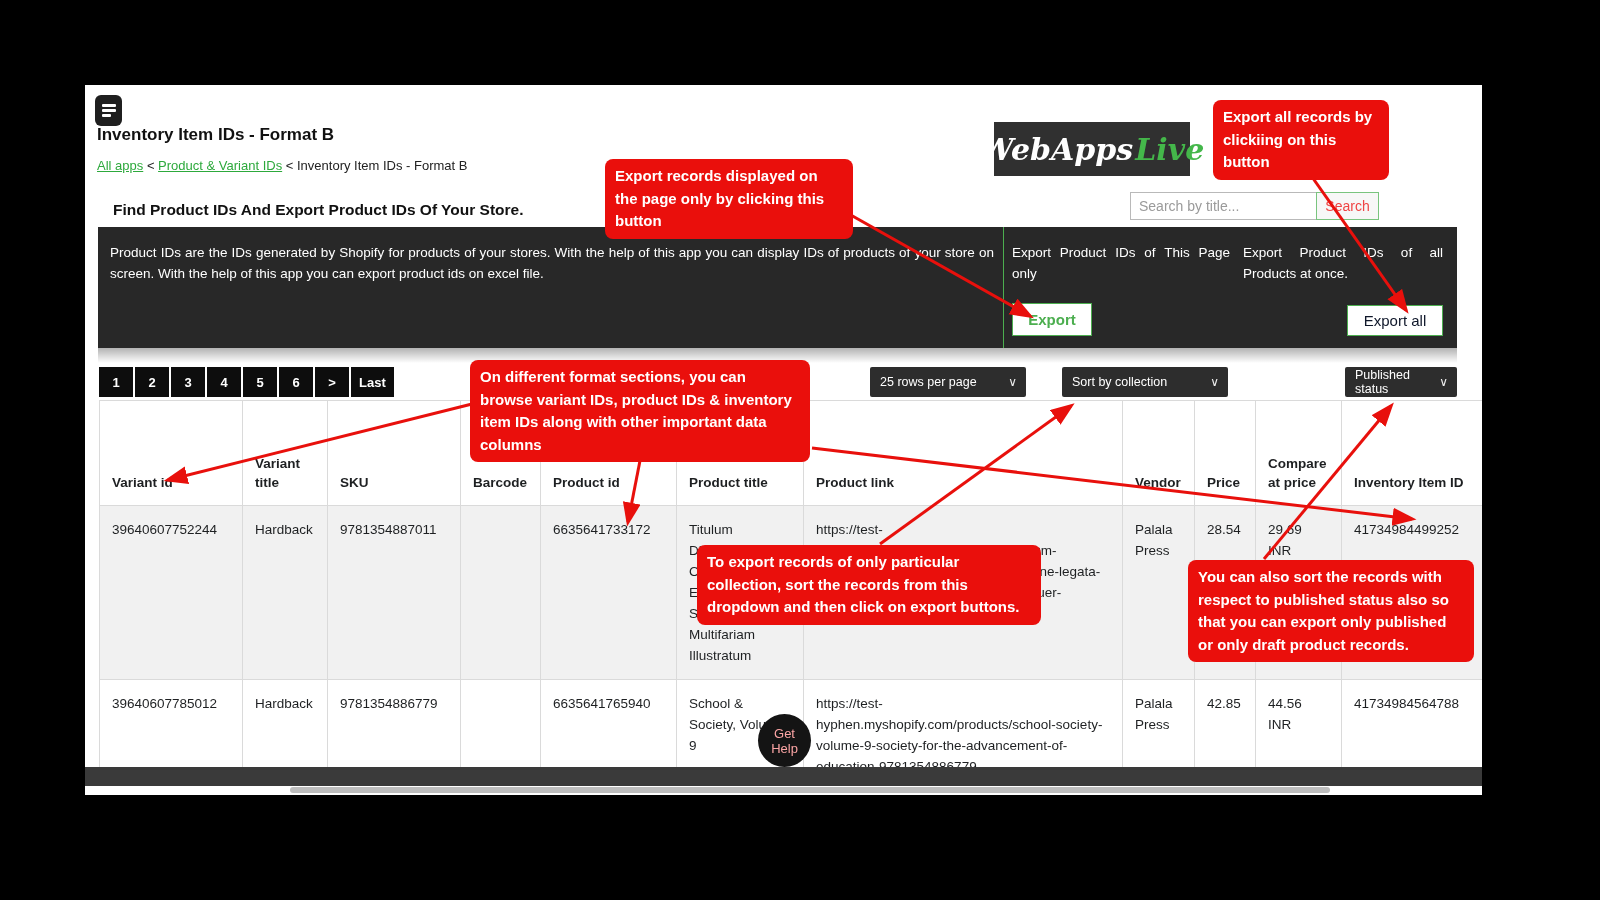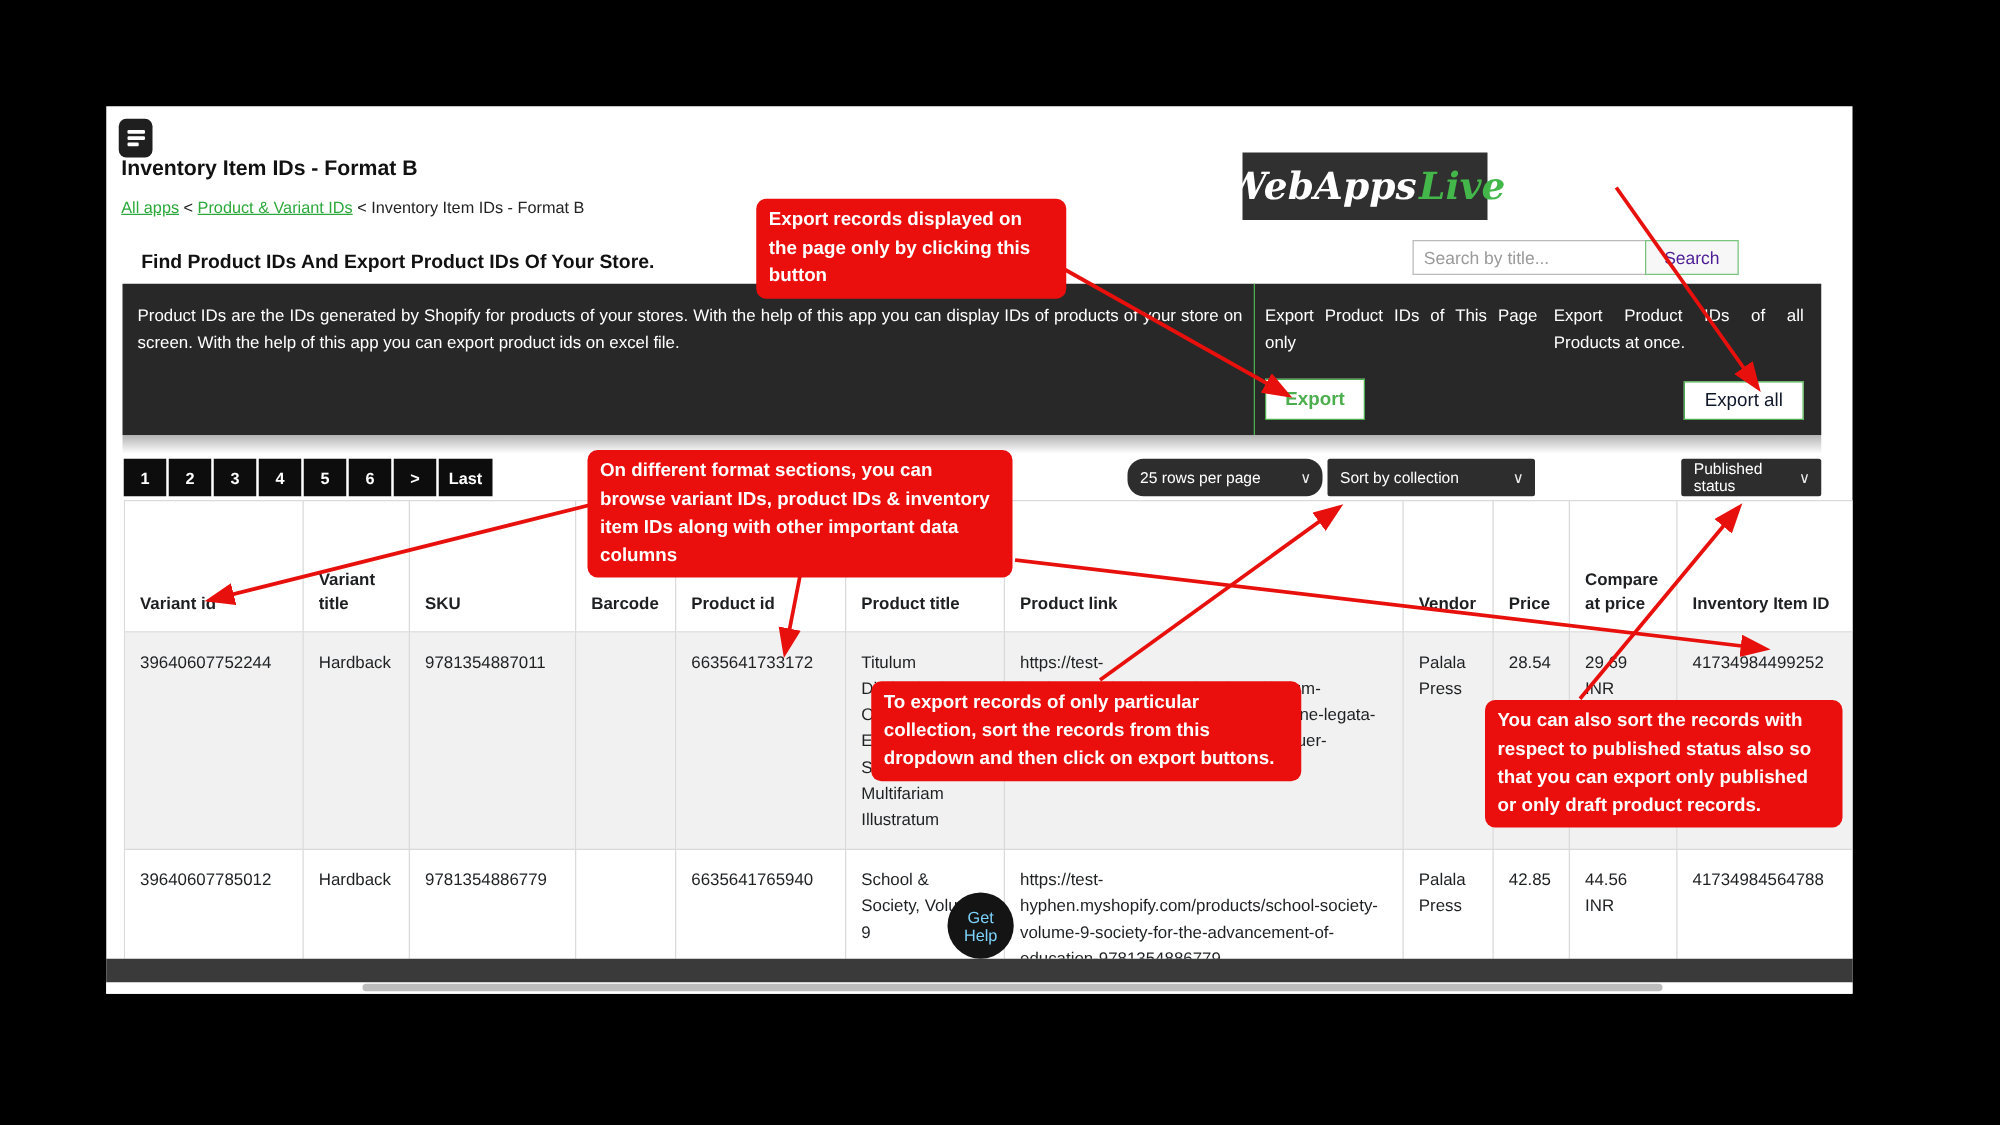--- a/index.html
+++ b/index.html
@@ -17,56 +17,56 @@
   .breadcrumb { position: absolute; left: 12px; top: 73px; font-size: 13px; color: #222; }
   .breadcrumb a { color: #2da93c; text-decoration: underline; cursor: pointer; }
   .section-heading { position: absolute; left: 28px; top: 116px; font-size: 15.5px; font-weight: bold; color: #111; }
 
   .logo { position: absolute; left: 909px; top: 37px; width: 196px; height: 54px; background: #303030; display: flex; align-items: center; justify-content: center; font-family: "DejaVu Serif", serif; font-style: italic; font-weight: bold; font-size: 30px; }
   .logo .p1 { color: #fff; }
   .logo .p2 { color: #44b74a; margin-left: 2px; }
 
   .search-input { position: absolute; left: 1045px; top: 107px; width: 207px; height: 28px; border: 1px solid #b9b9b9; font-size: 14px; padding: 0 8px; color: #333; font-family: "Liberation Sans", sans-serif; }
   .search-input::placeholder { color: #9a9a9a; }
-  .search-btn { position: absolute; left: 1231px; top: 107px; width: 75px; height: 28px; background: #f7f7f7; border: 1px solid #79c47e; font-size: 14px; color: #4c1d95; cursor: pointer; font-family: "Liberation Sans", sans-serif; }
+  .search-btn { position: absolute; left: 1231px; top: 107px; width: 63px; height: 28px; background: #f7f7f7; border: 1px solid #79c47e; font-size: 14px; color: #ef4444; cursor: pointer; font-family: "Liberation Sans", sans-serif; }
 
   
   .info-panel { position: absolute; left: 13px; top: 142px; width: 1359px; height: 121px; background: #282828; color: #fff; }
   .panel-shadow { position: absolute; left: 13px; top: 263px; width: 1359px; height: 15px; background: linear-gradient(rgba(0,0,0,.30), rgba(0,0,0,0)); }
   .info-desc { position: absolute; left: 12px; top: 15px; width: 884px; font-size: 13.5px; line-height: 21px; text-align: justify; }
   .panel-divider { position: absolute; left: 905px; top: 0; width: 1px; height: 121px; background: #4cae4f; }
   .exp-col1 { position: absolute; left: 914px; top: 15px; width: 218px; font-size: 13.5px; line-height: 21px; text-align: justify; }
   .exp-col2 { position: absolute; left: 1145px; top: 15px; width: 200px; font-size: 13.5px; line-height: 21px; text-align: justify; }
   .export-btn { position: absolute; left: 914px; top: 76px; width: 80px; height: 33px; background: #fff; border: 1px solid #4cae4f; color: #4cae4f; font-size: 15px; cursor: pointer; font-family: "Liberation Sans", sans-serif; font-weight: bold; }
   .export-all-btn { position: absolute; left: 1249px; top: 78px; width: 96px; height: 31px; background: #fff; border: 1px solid #4cae4f; color: #0f172a; font-size: 15px; cursor: pointer; font-family: "Liberation Sans", sans-serif; }
 
   
   .pagination { position: absolute; left: 14px; top: 282px; display: flex; gap: 2px; }
   .pg-btn { min-width: 34px; height: 30px; background: #0d0d0d; color: #fff; font-size: 13px; font-weight: bold; border: none; cursor: pointer; padding: 0 8px; font-family: "Liberation Sans", sans-serif; }
   .select { position: absolute; height: 30px; background: #2d2d2d; color: #fff; font-size: 12.5px; display: flex; align-items: center; justify-content: space-between; padding: 0 9px 0 10px; cursor: pointer; border-radius: 2px; }
   .select .chev { font-size: 12px; margin-left: 8px; color: #eee; }
-  .sel-rows { left: 817px; top: 282px; width: 156px; border-radius: 13px; }
+  .sel-rows { left: 785px; top: 282px; width: 156px; }
   .sel-sort { left: 977px; top: 282px; width: 166px; }
   .sel-pub  { left: 1260px; top: 282px; width: 112px; }
 
   
   .table-wrap { position: absolute; left: 14px; top: 315px; width: 1383px; height: 367px; overflow: hidden; }
   table { border-collapse: collapse; table-layout: fixed; width: 1383px; }
   th, td { border: 1px solid #dadada; font-size: 13.5px; color: #1e2022; }
   th { height: 105px; vertical-align: bottom; text-align: left; padding: 0 12px 13px 12px; font-weight: bold; line-height: 19px; background: #fff; }
   td { vertical-align: top; padding: 13px 12px; line-height: 21px; word-wrap: break-word; overflow-wrap: break-word; }
   tr.r1 td { background: #f1f1f1; height: 168px; }
   tr.r2 td { background: #fff; height: 150px; }
   td.compare { padding-right: 30px; }
 
   
   .bottom-bar { position: absolute; left: 0; top: 682px; width: 1397px; height: 19px; background: #3a3a3a; z-index: 10; }
   .scroll-strip { position: absolute; left: 0; top: 701px; width: 1397px; height: 9px; background: #fff; z-index: 10; }
   .scroll-thumb { position: absolute; left: 205px; top: 1px; width: 1040px; height: 6px; background: #bdbdbd; border-radius: 3px; cursor: pointer; }
-  .get-help { position: absolute; left: 673px; top: 629px; width: 53px; height: 53px; border-radius: 50%; background: #141414; color: #7dd3fc; font-size: 13px; line-height: 15px; display: flex; align-items: center; justify-content: center; text-align: center; z-index: 15; cursor: pointer; }
+  .get-help { position: absolute; left: 673px; top: 629px; width: 53px; height: 53px; border-radius: 50%; background: #141414; color: #fca5a5; font-size: 13px; line-height: 15px; display: flex; align-items: center; justify-content: center; text-align: center; z-index: 15; cursor: pointer; }
 
   
   #arrows { position: absolute; left: 0; top: 0; z-index: 40; pointer-events: none; }
   .callout { position: absolute; background: #ea0f0c; color: #fff; font-size: 15px; font-weight: bold; line-height: 22.5px; padding: 6px 10px; border-radius: 8px; z-index: 50; }
   .co-a { left: 1213px; top: 100px; width: 176px; }
   .co-b { left: 605px;  top: 159px; width: 248px; }
   .co-c { left: 470px;  top: 360px; width: 340px; }
   .co-d { left: 697px;  top: 545px; width: 344px; }
   .co-e { left: 1188px; top: 560px; width: 286px; }
 </style>
@@ -220,17 +220,18 @@
     </defs>
     <line x1="1293" y1="150" x2="1406" y2="310" stroke="#e8100c" stroke-width="3" marker-end="url(#ah)"></line>
     <line x1="833" y1="205" x2="1030" y2="316" stroke="#e8100c" stroke-width="3" marker-end="url(#ah)"></line>
     <line x1="472" y1="404" x2="168" y2="480" stroke="#e8100c" stroke-width="3" marker-end="url(#ah)"></line>
     <line x1="646" y1="430" x2="628" y2="522" stroke="#e8100c" stroke-width="3" marker-end="url(#ah)"></line>
     <line x1="812" y1="448" x2="1412" y2="519" stroke="#e8100c" stroke-width="3" marker-end="url(#ah)"></line>
     <line x1="880" y1="544" x2="1071" y2="406" stroke="#e8100c" stroke-width="3" marker-end="url(#ah)"></line>
     <line x1="1264" y1="559" x2="1391" y2="406" stroke="#e8100c" stroke-width="3" marker-end="url(#ah)"></line>
   </svg>
 
+  <div class="callout co-a">Export all records by clickiing on this button</div>
   <div class="callout co-b">Export records displayed on the page only by clicking this button</div>
   <div class="callout co-c">On different format sections, you can browse variant IDs, product IDs &amp; inventory item IDs along with other important data columns</div>
   <div class="callout co-d">To export records of only particular collection, sort the records from this dropdown and then click on export buttons.</div>
   <div class="callout co-e">You can also sort the records with respect to published status also so that you can export only published or only draft product records.</div>
 </div>
 
 </body></html>

